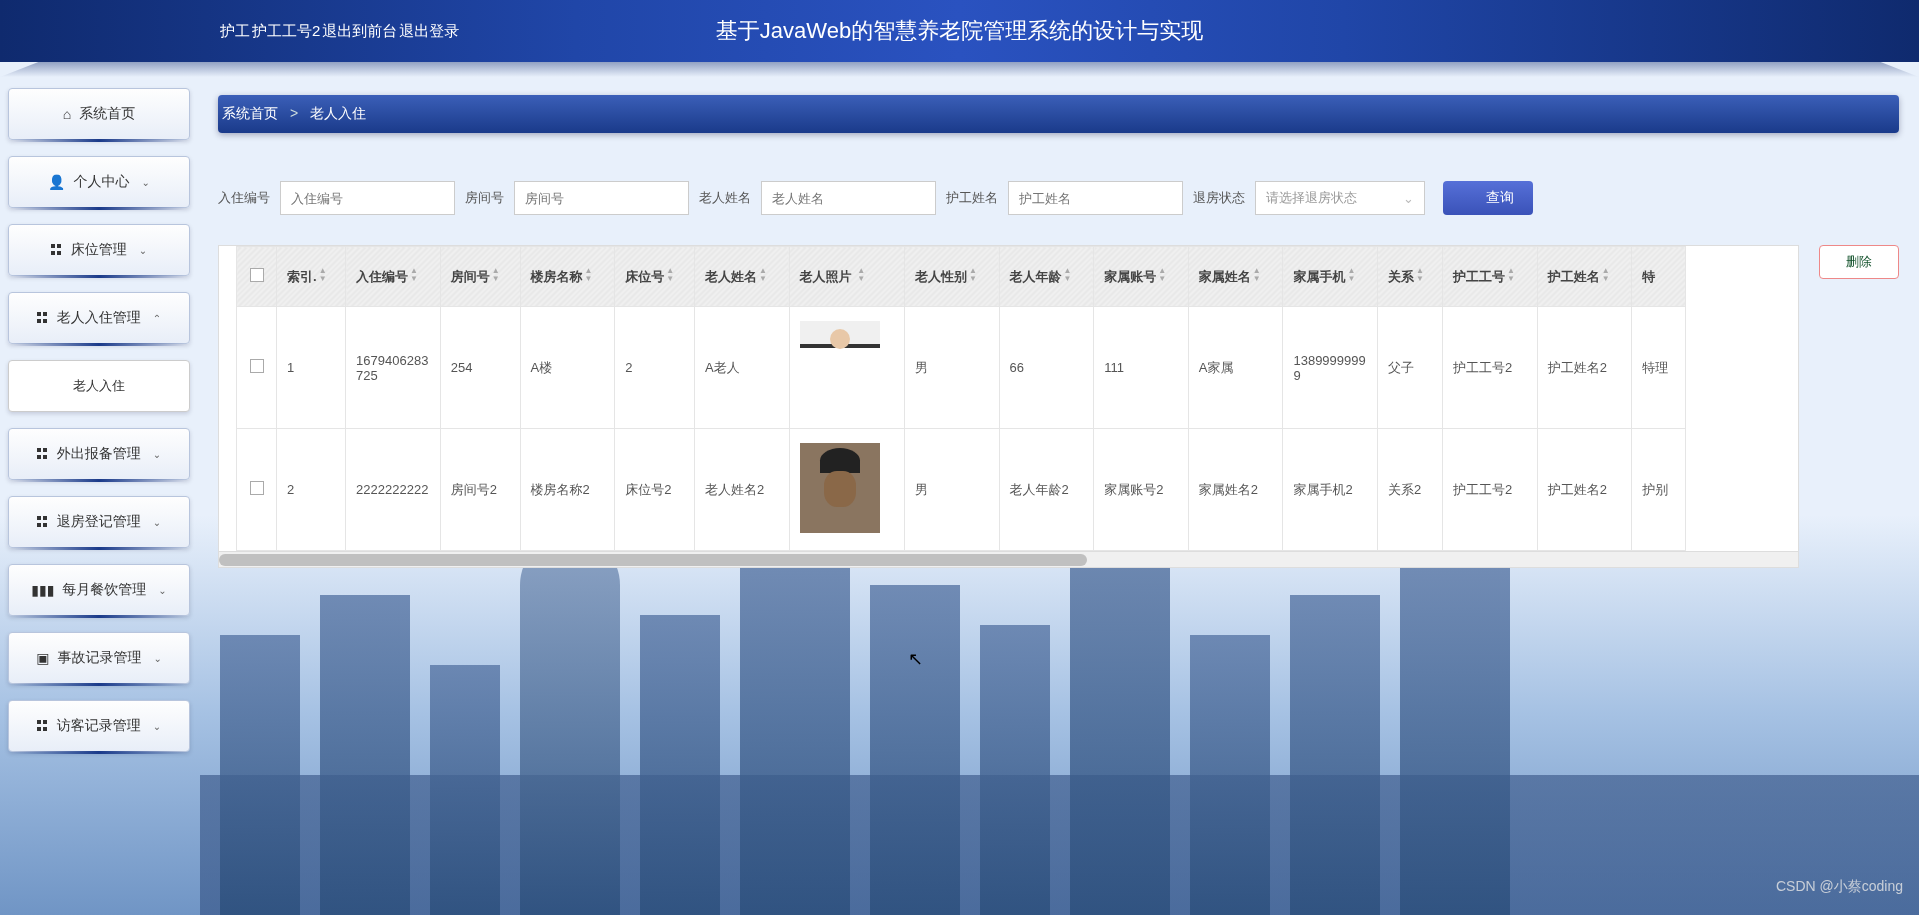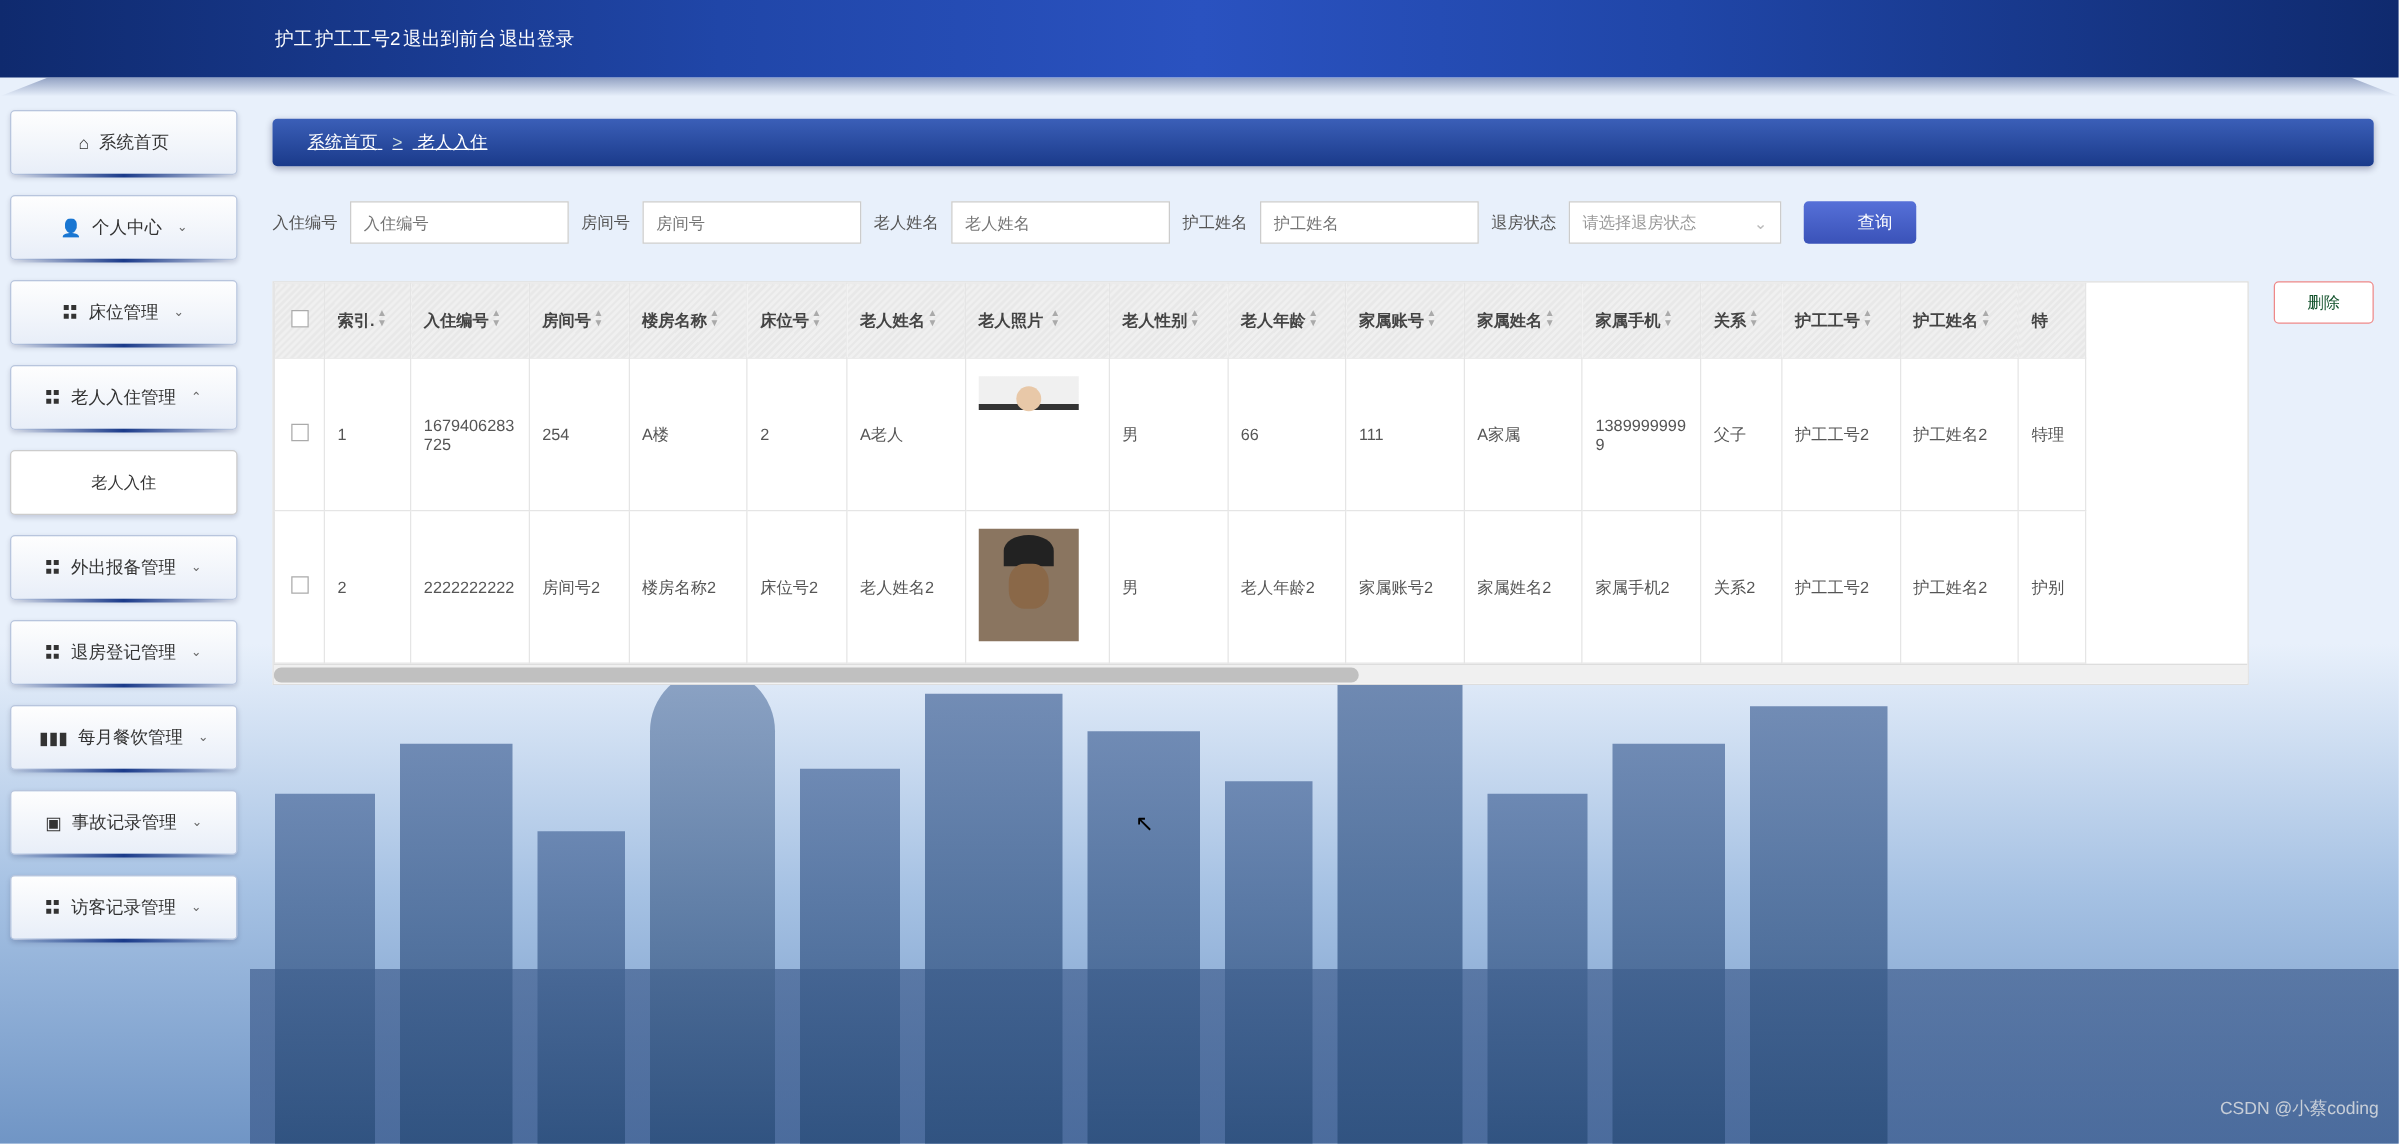--- a/index.html
+++ b/index.html
@@ -36,33 +36,33 @@
     .sidebar-item { width: 182px; height: 52px; background: linear-gradient(to bottom, #fefefe 0%, #e8eef8 100%); border: 1px solid #b8c5dd; border-radius: 4px; margin-bottom: 16px; display: flex; align-items: center; justify-content: center; gap: 8px; position: relative; cursor: pointer; font-size: 14px; color: #333; box-shadow: 0 2px 4px rgba(0,0,50,0.15); }
     .sidebar-item.sub { background: #fff; border: 1px solid #ccc; font-size: 13px; }
     .sidebar-item::before { content: ''; position: absolute; bottom: -3px; left: 4px; right: 4px; height: 3px; background: linear-gradient(to right, transparent, #1a3a8a, transparent); border-radius: 2px; }
     .sidebar-item.sub::before { display: none; }
     .icon-sq { display: inline-flex; gap: 2px; flex-wrap: wrap; width: 12px; height: 12px; }
     .icon-sq span { width: 4px; height: 4px; background: #333; }
     .chev { font-size: 10px; color: #666; margin-left: 4px; }
 
     
     .main { position: absolute; left: 218px; top: 95px; right: 20px; z-index: 5; }
-    .breadcrumb { background: linear-gradient(to bottom, #3b5fb8, #1a3a8a); color: #fff; padding: 10px 28px; border-radius: 4px; font-size: 14px; margin-bottom: 28px; box-shadow: 0 2px 6px rgba(0,0,50,0.3); text-decoration: underline; }
+    .breadcrumb { background: linear-gradient(to bottom, #3b5fb8, #1a3a8a); color: #fff; padding: 10px 4px; border-radius: 4px; font-size: 14px; margin-bottom: 48px; box-shadow: 0 2px 6px rgba(0,0,50,0.3); }
     .breadcrumb .sep { margin: 0 8px; color: #cdd; }
     
     .search-row { display: flex; align-items: center; gap: 10px; margin-bottom: 30px; flex-wrap: nowrap; }
     .search-row label { font-size: 13px; color: #555; }
     .search-row input, .search-row .select { width: 175px; height: 34px; border: 1px solid #ccc; padding: 0 10px; font-size: 13px; background: #fff; }
     .search-row .select { width: 170px; color: #999; display: flex; align-items: center; justify-content: space-between; text-align: center; }
     .btn-query { width: 90px; height: 34px; background: linear-gradient(to bottom, #5670d8, #3a52b8); color: #fff; border: none; border-radius: 4px; font-size: 14px; cursor: pointer; margin-left: 8px; padding-left: 24px; }
 
     
     .table-wrap { display: flex; gap: 20px; align-items: flex-start; }
     .table-container { background: #fff; border: 1px solid #ddd; overflow-x: auto; flex: 1; position: relative; }
-    .table-inner { width: 1450px; }
+    .table-inner { width: 1450px; margin-left: 17px; }
     table { border-collapse: collapse; width: 100%; }
     th, td { border: 1px solid #e5e5e5; padding: 14px 10px; font-size: 13px; color: #555; text-align: left; vertical-align: middle; }
     th { background: repeating-linear-gradient(-45deg, #f0f0f0, #f0f0f0 2px, #e8e8e8 2px, #e8e8e8 4px); background-color: #f5f5f5; font-weight: 600; color: #444; position: relative; padding: 20px 10px; }
     .sort-caret { display: inline-block; font-size: 8px; color: #aaa; line-height: 1; margin-left: 2px; }
     .checkbox-cell { width: 40px; text-align: center; }
     .checkbox { width: 14px; height: 14px; border: 1px solid #aaa; display: inline-block; background: #fff; }
     .photo { width: 80px; height: 90px; background: #ddd; display: inline-block; }
     .photo.p1 { background: linear-gradient(to bottom, #f0f0f0 0%, #f0f0f0 25%, #333 25%, #333 30%, #fff 30%, #fff 100%); position: relative; }
     .photo.p1::after { content:''; position:absolute; top:8px; left:30px; width:20px; height:20px; background:#e8c8a8; border-radius:50%; }
     .photo.p2 { background: #8a7560; position:relative; overflow:hidden; }
@@ -98,20 +98,21 @@
     <div class="building b12"></div>
 </div>
 
 <div class="header">
   <div class="header-left">
     <span>护工</span>
     <span>护工工号2</span>
     <span>退出到前台</span>
     <span>退出登录</span>
   </div>
+  <div class="header-title">基于JavaWeb的智慧养老院管理系统的设计与实现</div>
 </div>
 
 <div class="sidebar">
   <div class="sidebar-item">
     <span>⌂</span>
     <span>系统首页</span>
   </div>
   <div class="sidebar-item">
     <span>👤</span>
     <span>个人中心</span>

